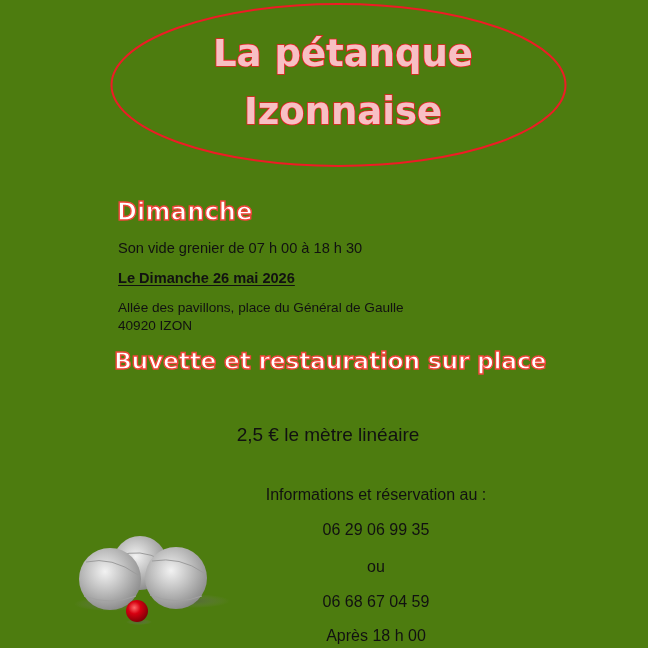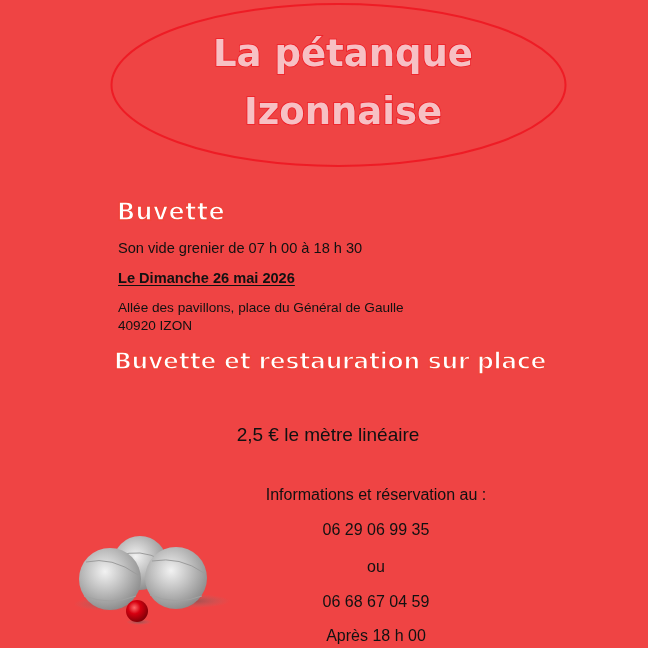--- a/index.html
+++ b/index.html
@@ -12,21 +12,21 @@
       height: 648px;
       position: relative;
       overflow: hidden;
       font-family: "Liberation Sans", "DejaVu Sans", sans-serif;
       color: #111111;
     }
     .page {
       position: absolute;
       left: 0; top: 0;
       width: 648px; height: 648px;
-      background: #ef4444;
+      background: #4d7c0f;
     }
     
     .title-svg {
       position: absolute;
       left: 0; top: 0;
       width: 648px; height: 180px;
     }
     .title-line {
       font-family: "DejaVu Sans", "Liberation Sans", sans-serif;
       font-weight: bold;
@@ -127,21 +127,21 @@
 <body>
 
 <div class="page">
 
   <svg class="title-svg" viewBox="0 0 648 180">
     <ellipse cx="338.5" cy="85" rx="227" ry="81" fill="none" stroke="#ee1c25" stroke-width="2"></ellipse>
     <text class="title-line" x="343" y="66" text-anchor="middle">La pétanque</text>
     <text class="title-line" x="343" y="124" text-anchor="middle">Izonnaise</text>
   </svg>
 
-  <h2 class="outlined organise">Buvette</h2>
+  <h2 class="outlined organise">Dimanche</h2>
 
   <p class="txt hours">Son vide grenier de 07 h 00 à 18 h 30</p>
   <p class="txt date">Le Dimanche 26 mai 2026</p>
   <p class="txt address1">Allée des pavillons, place du Général de Gaulle</p>
   <p class="txt address2">40920 IZON</p>
 
   <h2 class="outlined buvette">Buvette et restauration sur place</h2>
 
   <p class="center-block price">2,5 € le mètre linéaire</p>
 

